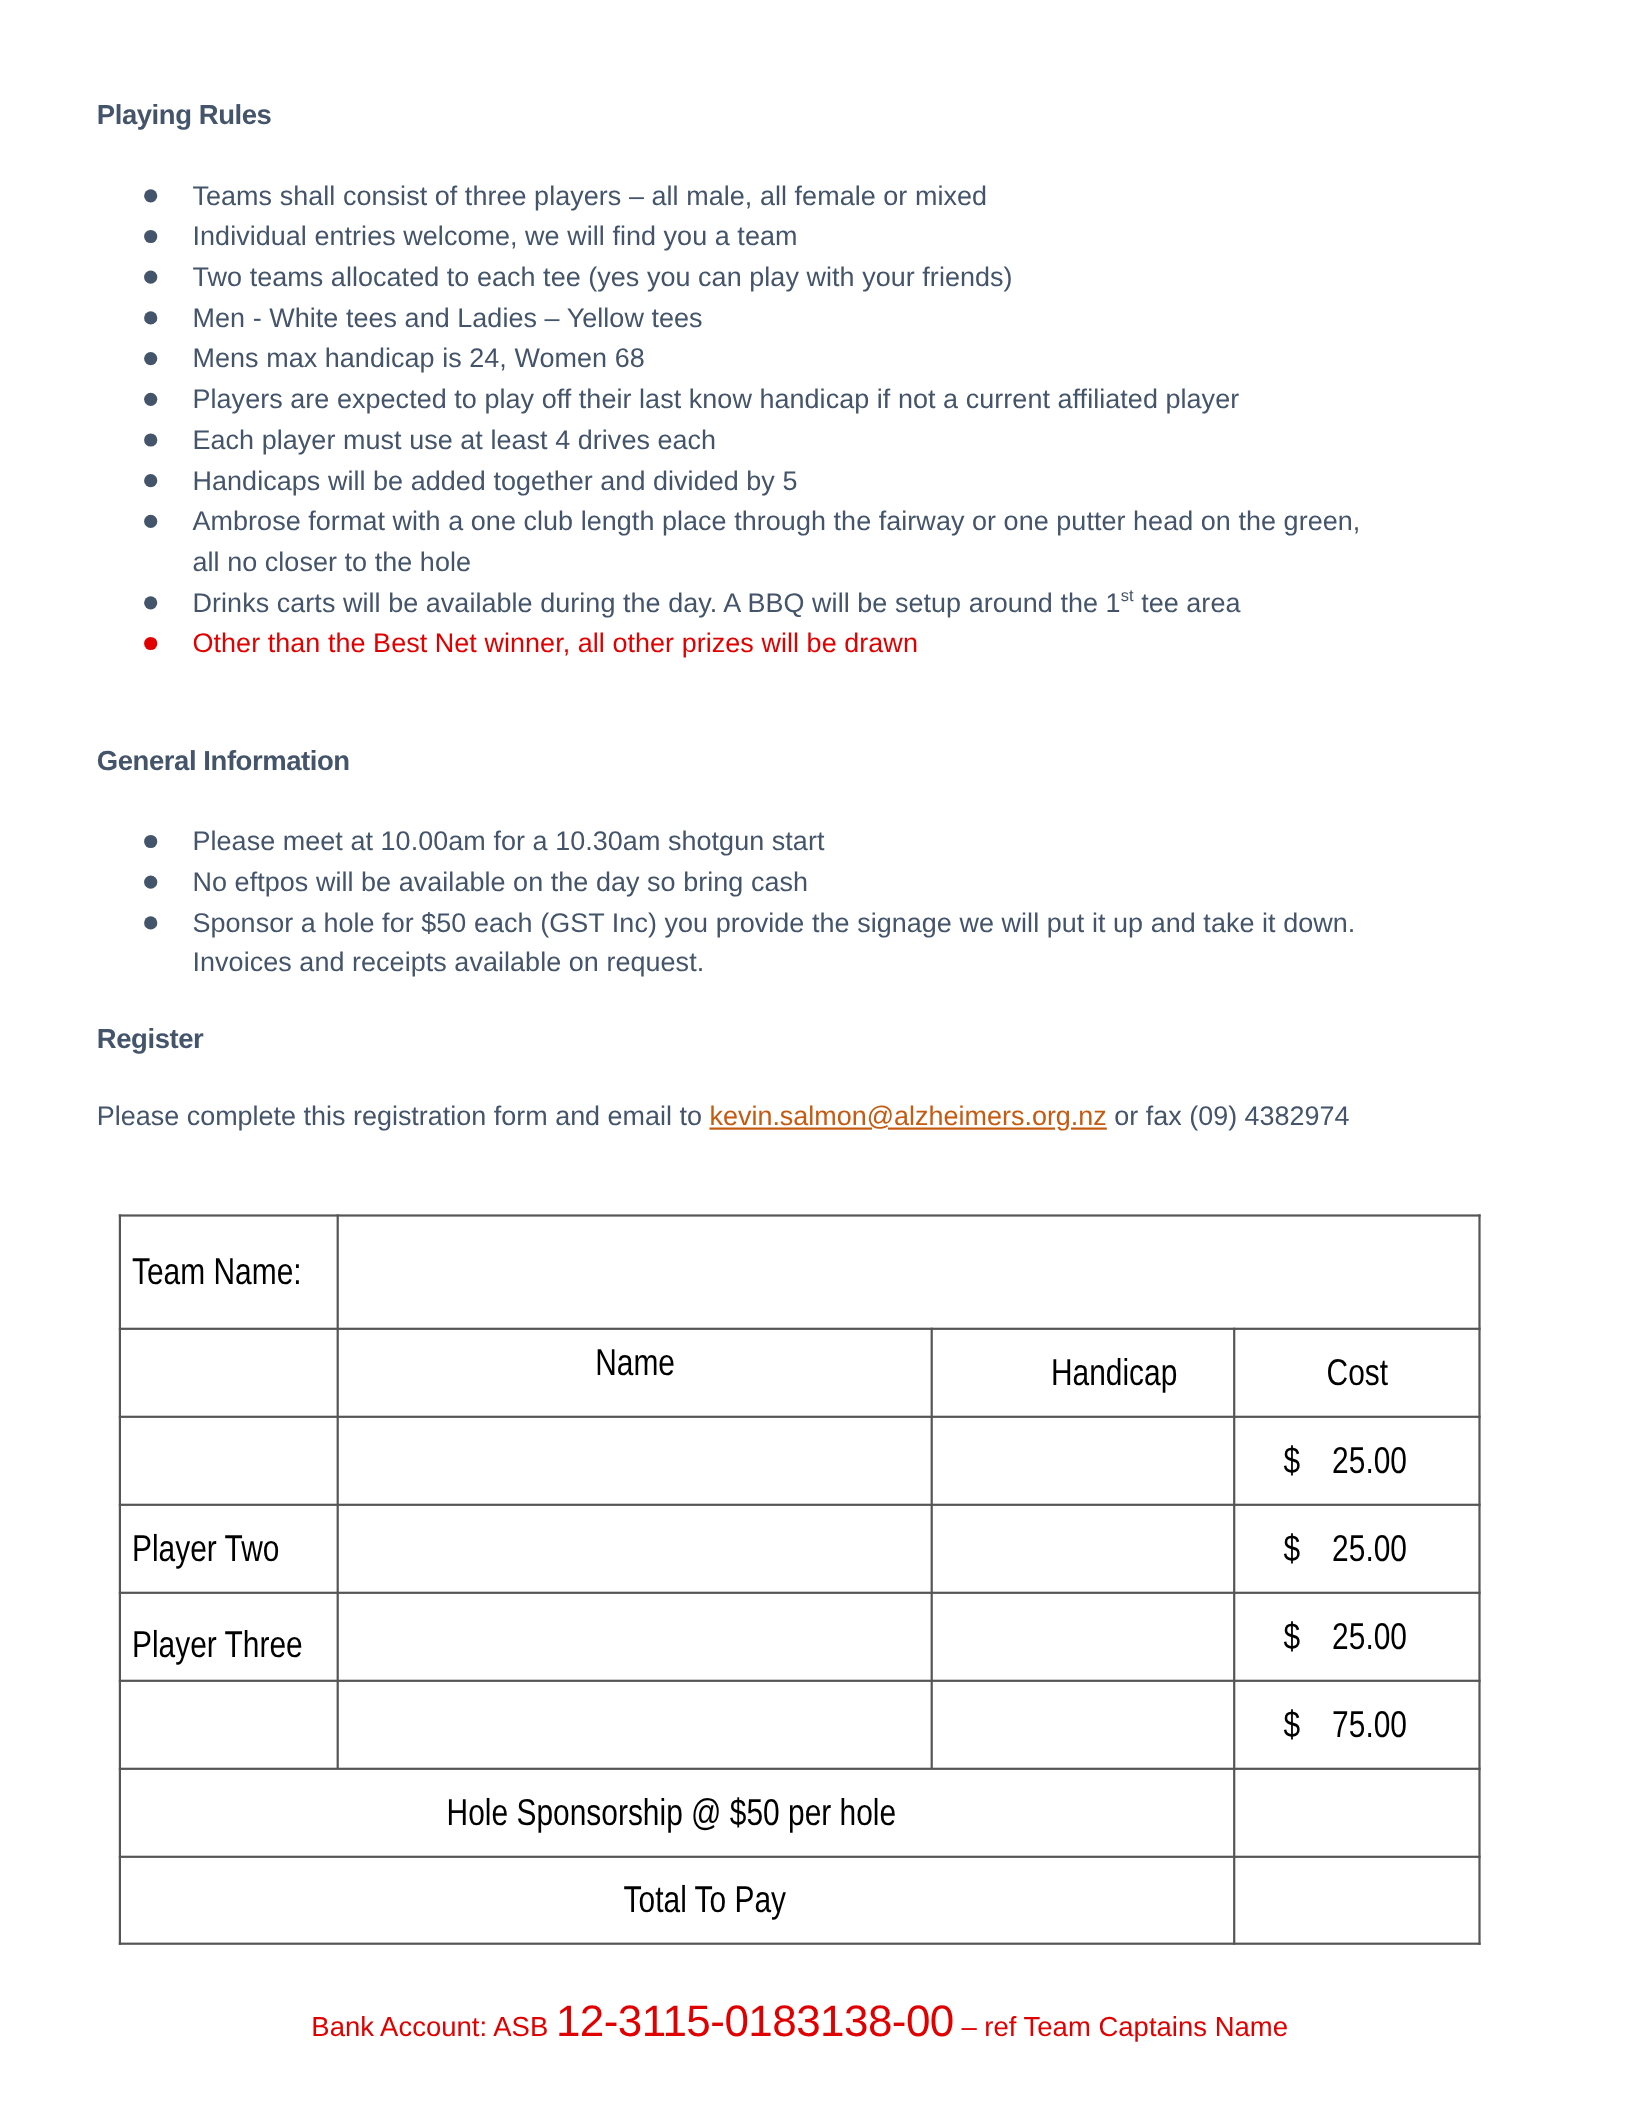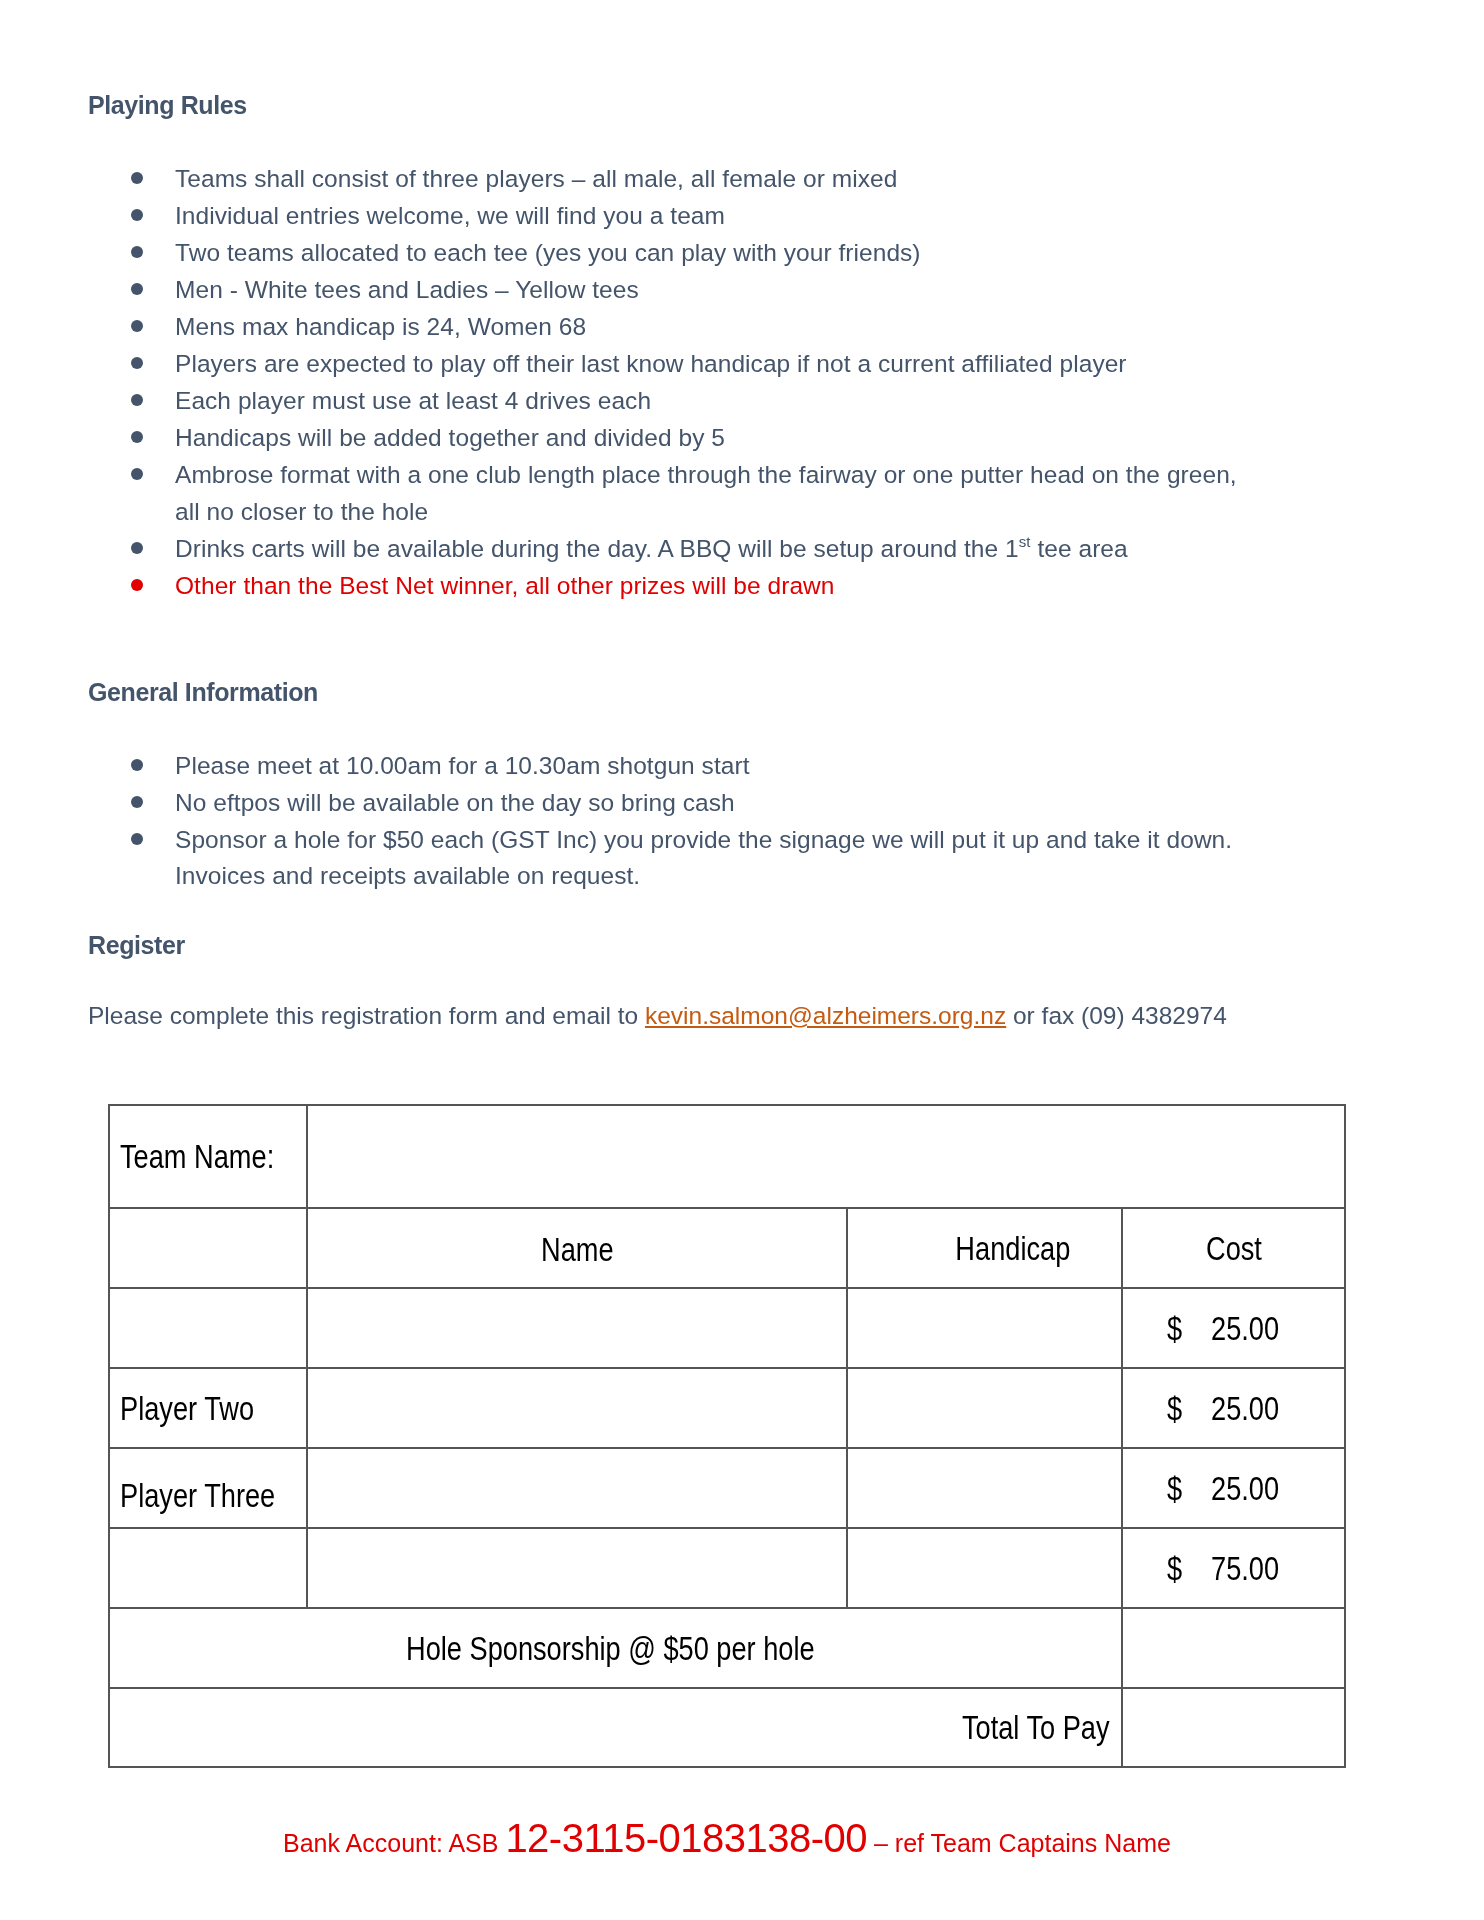--- a/index.html
+++ b/index.html
@@ -21,21 +21,21 @@
   .para { position: absolute; left: 88px; white-space: nowrap; font-size: 24.5px; line-height: 37px; color: #44546A; }
   .para a { color: #C55A11; text-decoration: underline; }
 
   .table-wrap { position: absolute; left: 88px; top: 1104px; width: 1238px; height: 664px; margin-left: 20px; }
   .hline { position: absolute; height: 2px; background: #555; }
   .vline { position: absolute; width: 2px; background: #555; }
   .cell { position: absolute; display: flex; align-items: center; font-size: 34px; color: #000; white-space: nowrap; }
   .cell .nar { display: inline-block; transform: scaleX(0.8); transform-origin: left center; }
   .cell.center { justify-content: center; }
   .cell.center .nar { transform-origin: center center; }
-  .cell.right { justify-content: flex-end; }
+  .cell.right { justify-content: center; padding-left: 12px; }
   .cell.right .nar { transform-origin: right center; }
   .money { position: absolute; display: flex; align-items: center; font-size: 34px; color: #000; }
   .money .dollar { position: absolute; left: 42px; transform: scaleX(0.8); }
   .money .amt { position: absolute; left: 88px; transform: scaleX(0.8); transform-origin: left center; }
   .input-cell { position: absolute; }
 
   .bank { position: absolute; left: 283px; top: 1810px; white-space: nowrap; color: #E00000; font-size: 25px; line-height: 56px; }
   .bank .acct { font-size: 40px; letter-spacing: -0.5px; }
 </style>
 </head>
@@ -130,21 +130,21 @@
     <div class="vline" style="left:1236px;top:0;height:664px"></div>
     <div class="vline" style="left:198px;top:0;height:504px"></div>
     <div class="vline" style="left:738px;top:103px;height:401px"></div>
     <div class="vline" style="left:1013px;top:103px;height:561px"></div>
 
     <div class="cell" style="left:12px;top:2px;width:186px;height:101px">
         <span class="nar">Team Name:</span>
       </div>
     <div class="input-cell" style="left:200px;top:2px;width:1036px;height:101px"></div>
 
-    <div class="cell center" style="left:200px;top:104px;width:538px;height:82px">
+    <div class="cell center" style="left:200px;top:94px;width:538px;height:82px">
         <span class="nar">Name</span>
       </div>
     <div class="cell center" style="left:768px;top:105px;width:273px;height:78px">
         <span class="nar">Handicap</span>
       </div>
     <div class="cell center" style="left:1015px;top:105px;width:221px;height:78px">
         <span class="nar">Cost</span>
       </div>
 
     <div class="input-cell" style="left:200px;top:185px;width:538px;height:78px"></div>

